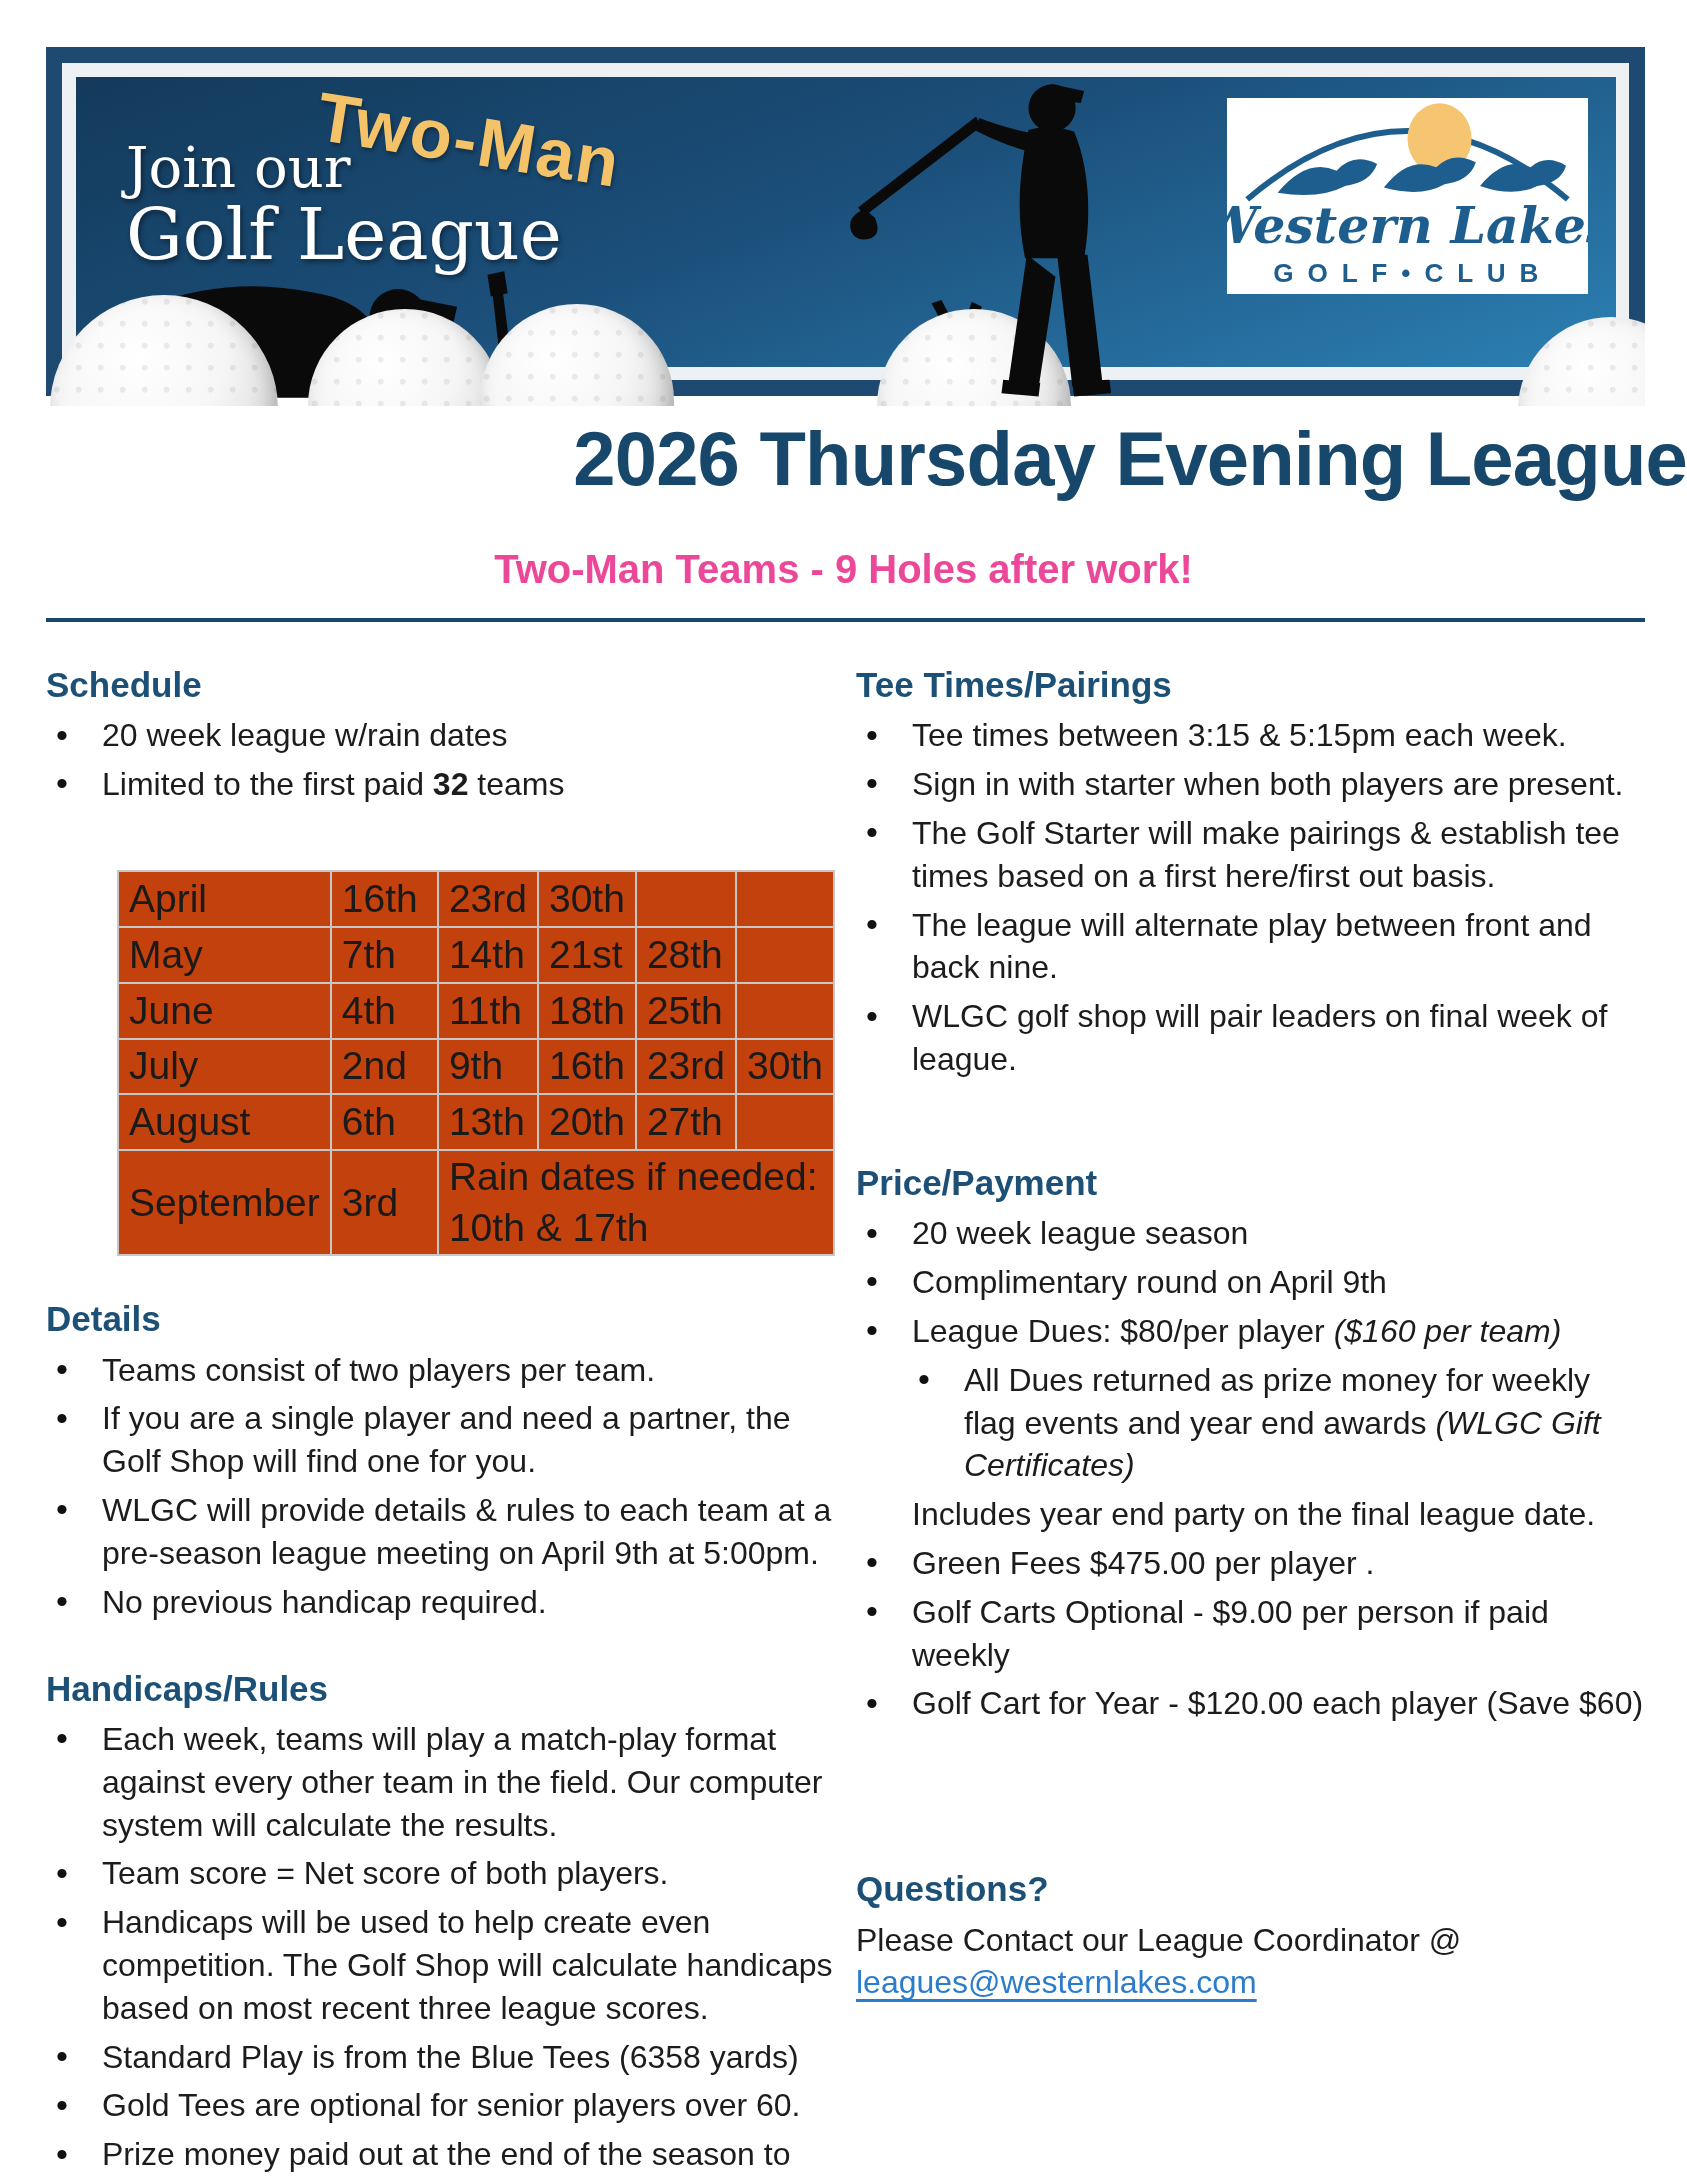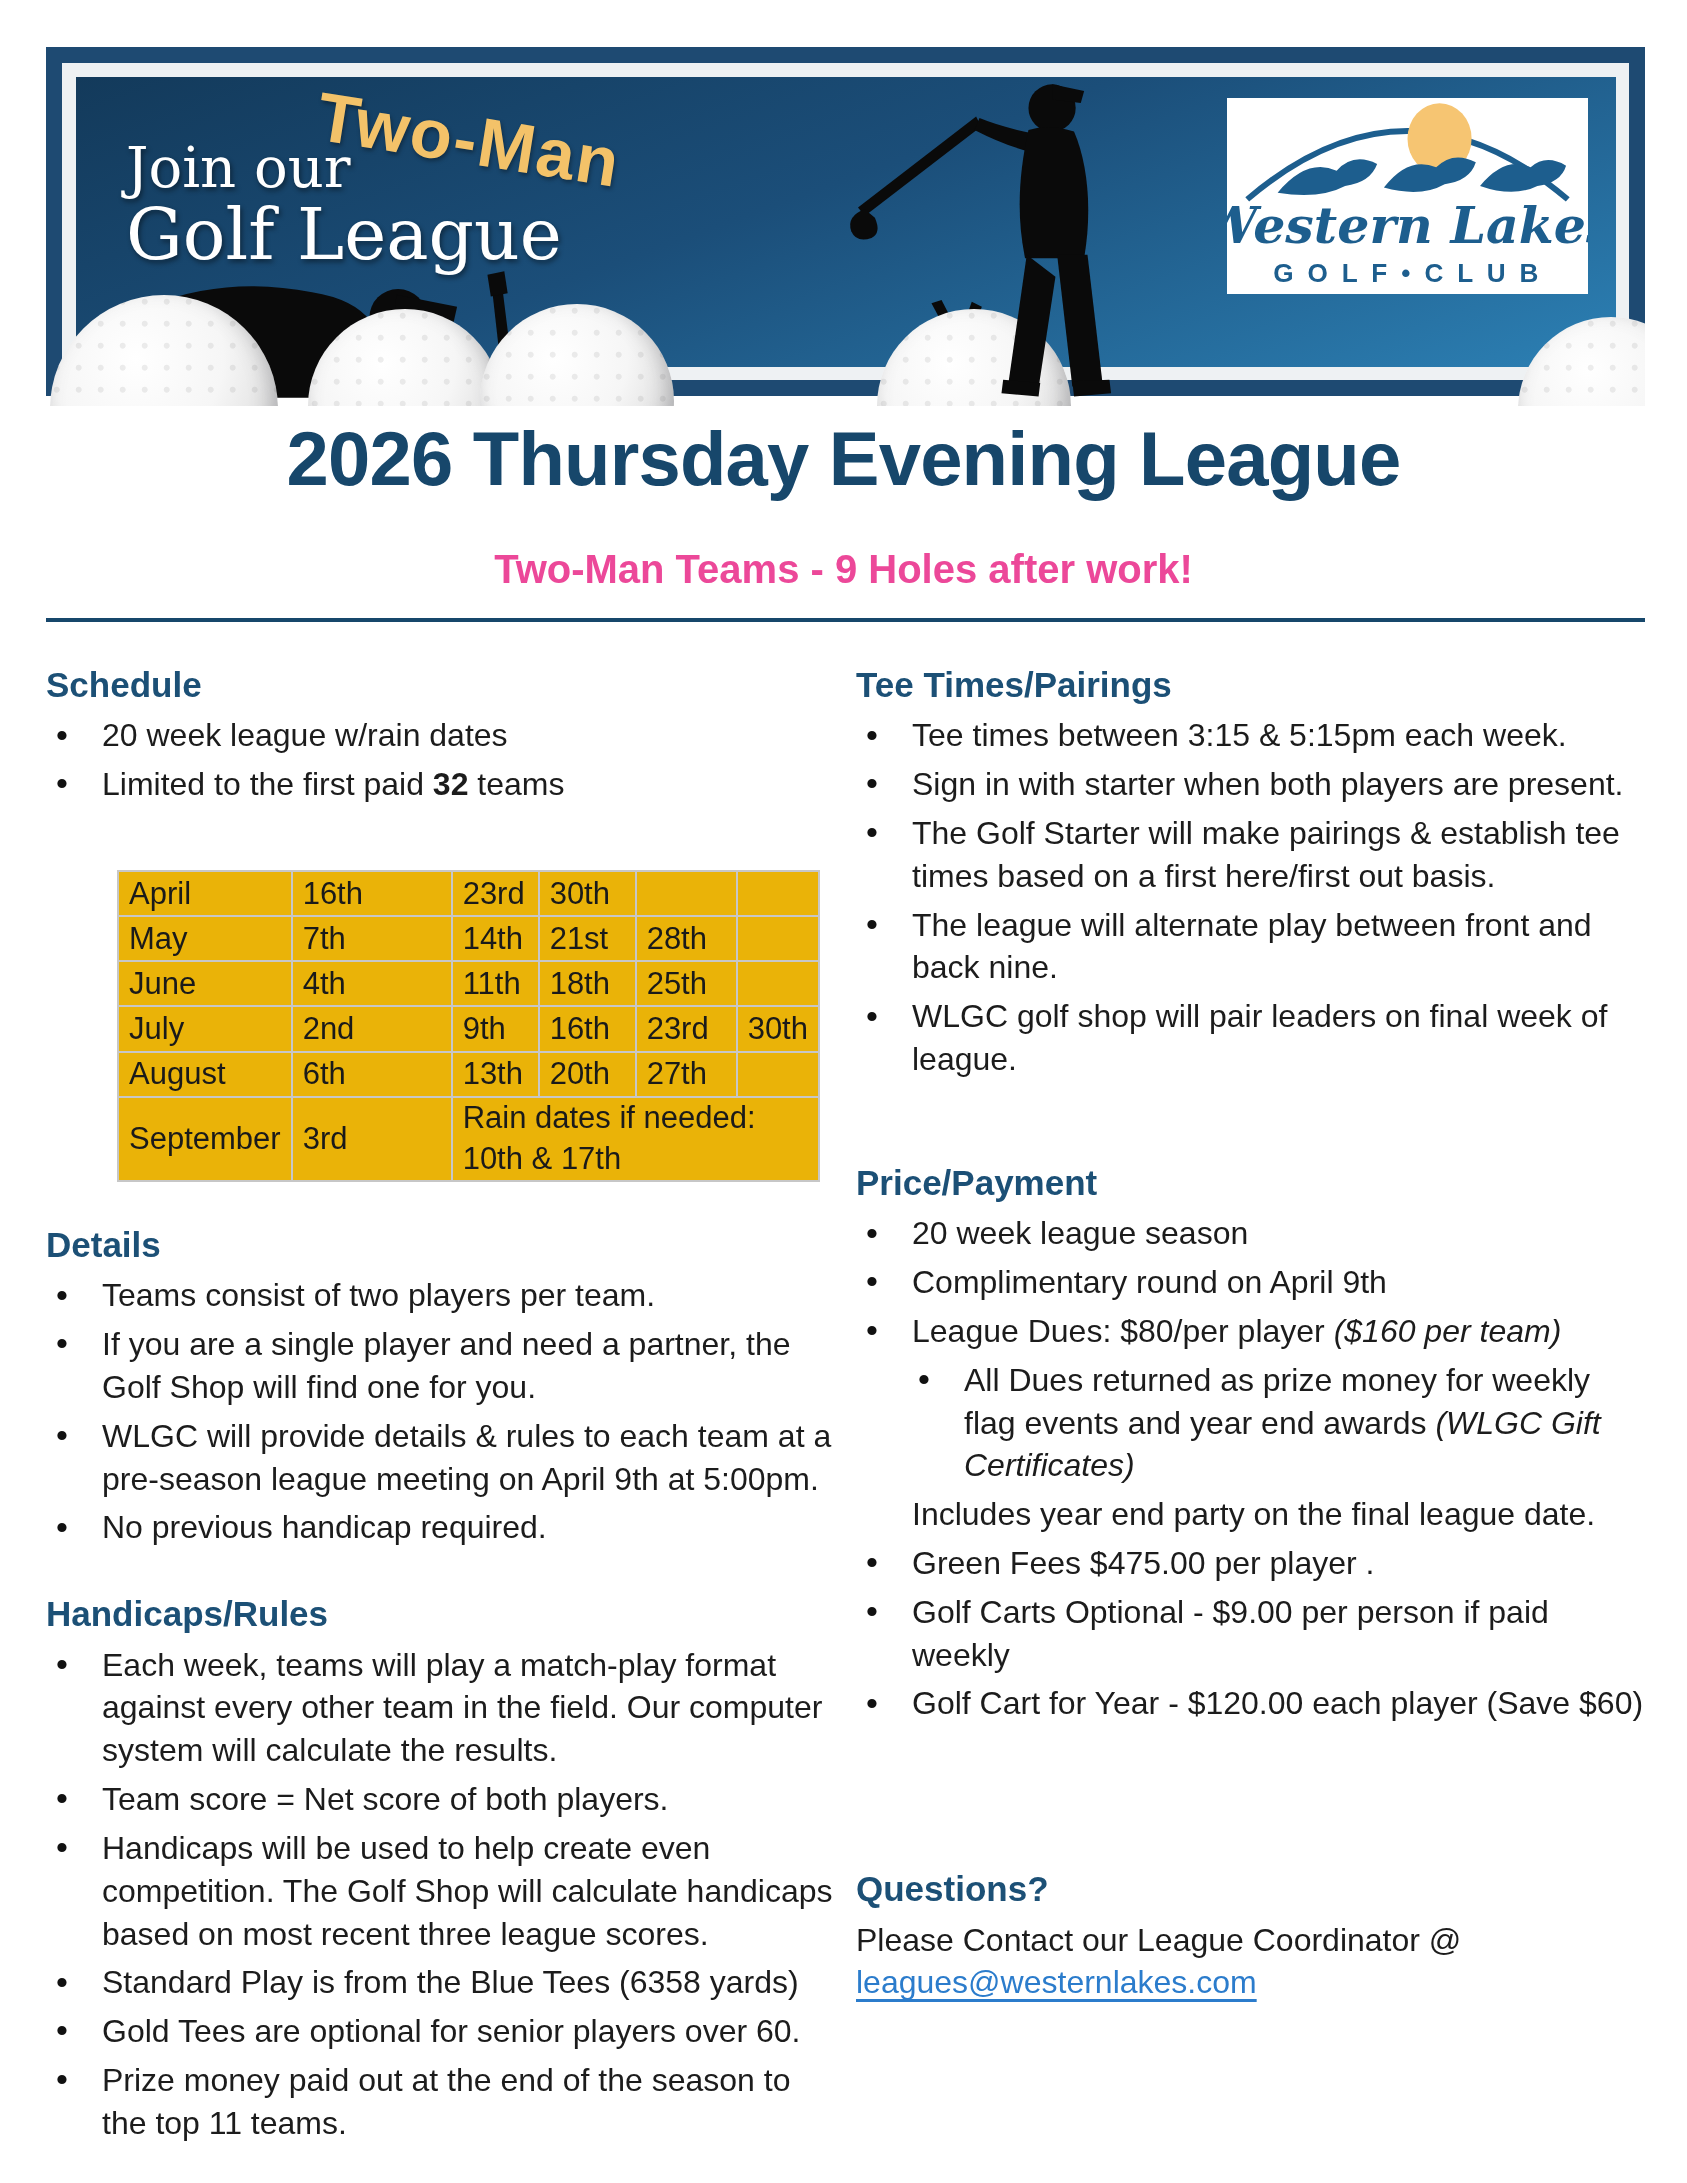--- a/index.html
+++ b/index.html
@@ -52,21 +52,21 @@
     position:absolute; border-radius:50%; z-index:5;
     background-image:
       radial-gradient(circle at 6.7px 6.7px, rgba(0,0,0,0.07) 2.5px, transparent 3.4px),
       radial-gradient(circle at 38% 28%, #ffffff 0%, #f6f6f6 40%, #e2e2e2 65%, #c4c6c8 90%, #b5b7ba 100%);
     background-size:22px 22px, 100% 100%;
     box-shadow:inset -6.7px -10px 20px rgba(90,90,95,0.35);
   }
 
   
   .doc-title {
-    position:absolute; left:0; top:415px; width:100%; text-align:center;
+    position:absolute; left:0; top:415px; width:100%; text-align:right;
     font-size:76px; font-weight:bold; color:#17476b; letter-spacing:-0.8px;
   }
   .doc-subtitle {
     position:absolute; left:0; top:547px; width:100%; text-align:center;
     font-size:40px; font-weight:bold; color:#ec4899;
   }
   .divider {
     position:absolute; left:46px; top:618px; width:1599px; height:4.2px;
     background:#17476b;
   }
@@ -92,21 +92,21 @@
 
   .sec-block { margin:0; }
   .mt-details { margin-top:42px; }
   .mt-handicaps { margin-top:44px; }
   .mt-price { margin-top:81px; }
   .mt-questions { margin-top:143px; }
 
   
   table.sched {
     border-collapse:collapse; margin:64px 0 0 71px;
-    font-size:31px; color:#1a1a1a; background:#eab308;padding-left:33px;
+    font-size:39px; color:#1a1a1a; background:#c2410c;padding-left:33px;
   }
   table.sched td {
     border:2.5px solid #c7c7c7; padding:0.8px 10px; height:40px;
     vertical-align:middle; white-space:nowrap;
   }
   td.c0 { width:145px; } td.c1 { width:138px; } td.c2 { width:65px; }
   td.c3 { width:75px; }  td.c4 { width:79px; }  td.c5 { width:60px; }
   td.rain { white-space:normal; line-height:1.3; padding-top:5px; padding-bottom:5px; }
 
   .contact-line { margin:3.4px 0 0 0; }

